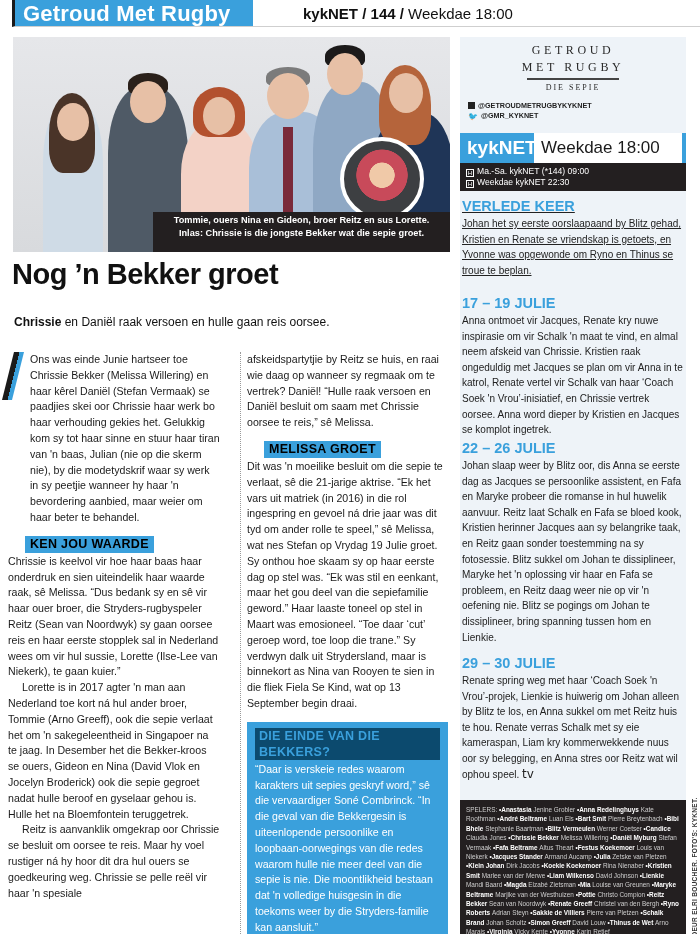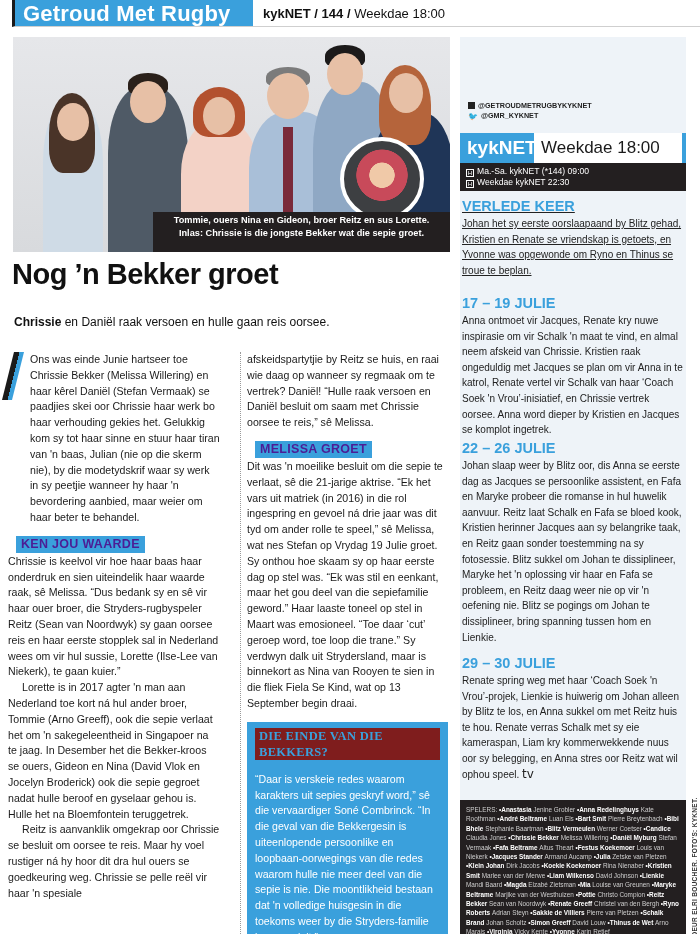--- a/index.html
+++ b/index.html
@@ -2,21 +2,21 @@
 <html><head>
 <meta charset="utf-8">
 <style>
   * { box-sizing: border-box; margin: 0; padding: 0; }
   html, body { width: 700px; height: 934px; background: #ffffff; overflow: hidden; }
   body { font-family: "Liberation Sans", "DejaVu Sans", sans-serif; color: #1a1a1a; position: relative; }
 
   
   .header { position: absolute; left: 12px; top: 0; width: 688px; height: 27px; display: flex; align-items: stretch; border-left: 3px solid #1a1a1a; border-bottom: 1px solid #cfcfcf; }
   .header-title { background: #3aa0dc; color: #fff; font-weight: bold; font-size: 22px; line-height: 27px; padding: 0 8px 0 8px; width: 238px; letter-spacing: 0.2px; }
-  .header-meta { font-size: 13px; line-height: 27px; padding-left: 10px; color: #111; }
+  .header-meta { font-size: 15px; line-height: 27px; padding-left: 22px; color: #111; margin-left: 28px; }
   .header-meta b { font-weight: bold; }
 
   
   .photo { position: absolute; left: 13px; top: 37px; width: 437px; height: 215px; background: linear-gradient(180deg, #e6e7ea 0%, #d8dadd 100%); overflow: hidden; }
   .person { position: absolute; bottom: 0; border-radius: 40% 40% 0 0; }
   .head { position: absolute; border-radius: 50%; background: #e7c0a6; }
   .hair { position: absolute; border-radius: 50% 50% 30% 30%; }
   .caption { position: absolute; right: 0; bottom: 0; width: 297px; height: 40px; background: #231f20; color: #fff; font-size: 9.2px; font-weight: bold; text-align: center; line-height: 12.5px; padding-top: 2px; }
   .inset { position: absolute; right: 26px; top: 100px; width: 84px; height: 84px; border-radius: 50%; border: 4px solid #fff; background: radial-gradient(circle at 50% 45%, #f0c9a8 0 22%, #c84a5a 23% 45%, #3d3f42 46%); }
 
@@ -26,24 +26,24 @@
   .subhead b { font-weight: bold; }
 
   
   .col { position: absolute; top: 352px; font-size: 10.6px; line-height: 15.8px; color: #1a1a1a; }
   .col1 { left: 8px; width: 212px; }
   .col2 { left: 240px; width: 208px; border-left: 1px dotted #9a9a9a; padding-left: 6px; top: 352px; }
   .col p { margin: 0; }
   .indent { text-indent: 14px; }
   .dropcap-line { position: relative; padding-left: 22px; }
   .dropcap { position: absolute; left: 0; top: 0; width: 10px; height: 48px; background: linear-gradient(90deg, #1a1a1a 0 55%, #3aa0dc 55%); transform: skewX(-14deg); }
-  .sec-label { display: inline-block; background: #3aa0dc; color: #4c1d95; font-weight: bold; font-size: 12.5px; line-height: 17px; padding: 0 5px; margin: 10px 0 1px 8px; letter-spacing: 0.3px; }
+  .sec-label { display: inline-block; background: #3aa0dc; color: #000000; font-weight: bold; font-size: 12.5px; line-height: 17px; padding: 0 5px; margin: 10px 0 1px 17px; letter-spacing: 0.3px; }
 
   .bluebox { margin-top: 10px; background: #3aa0dc; color: #fff; padding: 6px 8px 8px 8px; font-size: 10.6px; line-height: 15.8px; }
-  .bluebox .box-title { display: inline-block; background: #7f1d1d; color: #3aa0dc; font-weight: bold; font-size: 12.5px; line-height: 16px; padding: 0 4px; margin-bottom: 12px; letter-spacing: 0.3px; font-family: Liberation Serif, serif; }
+  .bluebox .box-title { display: inline-block; background: #0c4a6e; color: #3aa0dc; font-weight: bold; font-size: 12.5px; line-height: 16px; padding: 0 4px; margin-bottom: 2px; letter-spacing: 0.3px; }
 
   
   .sidebar { position: absolute; left: 460px; top: 37px; width: 226px; height: 830px; background: #eef3f8; }
   .logo { position: absolute; left: 0; top: 6px; width: 100%; text-align: center; font-family: "Liberation Serif", serif; color: #2b2b2b; }
   .logo .l1 { font-size: 12px; letter-spacing: 3.6px; }
   .logo .l2 { font-size: 12px; letter-spacing: 3.6px; margin-top: 2px; }
   .logo .rule { width: 92px; height: 2px; background: #444; margin: 3px auto 3px; }
   .logo .l3 { font-size: 8px; letter-spacing: 2px; }
   .social { position: absolute; left: 8px; top: 64px; font-size: 7.2px; line-height: 10px; font-weight: bold; color: #222; }
   .social .ic { display: inline-block; width: 7px; height: 7px; background: #222; margin-right: 3px; vertical-align: -1px; }
@@ -132,20 +132,26 @@
   <p>afskeidspartytjie by Reitz se huis, en raai wie daag op wanneer sy regmaak om te vertrek? Daniël! “Hulle raak versoen en Daniël besluit om saam met Chrissie oorsee te reis,” sê Melissa.</p>
   <div class="sec-label">MELISSA GROET</div>
   <p>Dit was 'n moeilike besluit om die sepie te verlaat, sê die 21-jarige aktrise. “Ek het vars uit matriek (in 2016) in die rol ingespring en gevoel ná drie jaar was dit tyd om ander rolle te speel,” sê Melissa, wat nes Stefan op Vrydag 19 Julie groet. Sy onthou hoe skaam sy op haar eerste dag op stel was. “Ek was stil en eenkant, maar het gou deel van die sepiefamilie geword.” Haar laaste toneel op stel in Maart was emosioneel. “Toe daar ‘cut’ geroep word, toe loop die trane.” Sy verdwyn dalk uit Strydersland, maar is binnekort as Nina van Rooyen te sien in die fliek Fiela Se Kind, wat op 13 September begin draai.</p>
   <div class="bluebox">
     <div class="box-title">DIE EINDE VAN DIE BEKKERS?</div>
     <div>“Daar is verskeie redes waarom karakters uit sepies geskryf word,” sê die vervaardiger Soné Combrinck. “In die geval van die Bekkergesin is uiteenlopende persoonlike en loopbaan-oorwegings van die redes waarom hulle nie meer deel van die sepie is nie. Die moontlikheid bestaan dat 'n volledige huisgesin in die toekoms weer by die Stryders-familie kan aansluit.”</div>
   </div>
 </div>
 
 <div class="sidebar">
+  <div class="logo">
+    <div class="l1">GETROUD</div>
+    <div class="l2">MET RUGBY</div>
+    <div class="rule"></div>
+    <div class="l3">DIE SEPIE</div>
+  </div>
   <div class="social">
     <div><span class="ic"></span><span>@GETROUDMETRUGBYKYKNET</span></div>
     <div><span class="ic tw">🐦</span><span>@GMR_KYKNET</span></div>
   </div>
   <div class="time-row">
     <div class="time-brand">kykNET</div>
     <div class="time-slot">Weekdae 18:00</div>
   </div>
   <div class="repeats">
     <div><span class="h">H</span><span>Ma.-Sa. kykNET (*144) 09:00</span></div>

